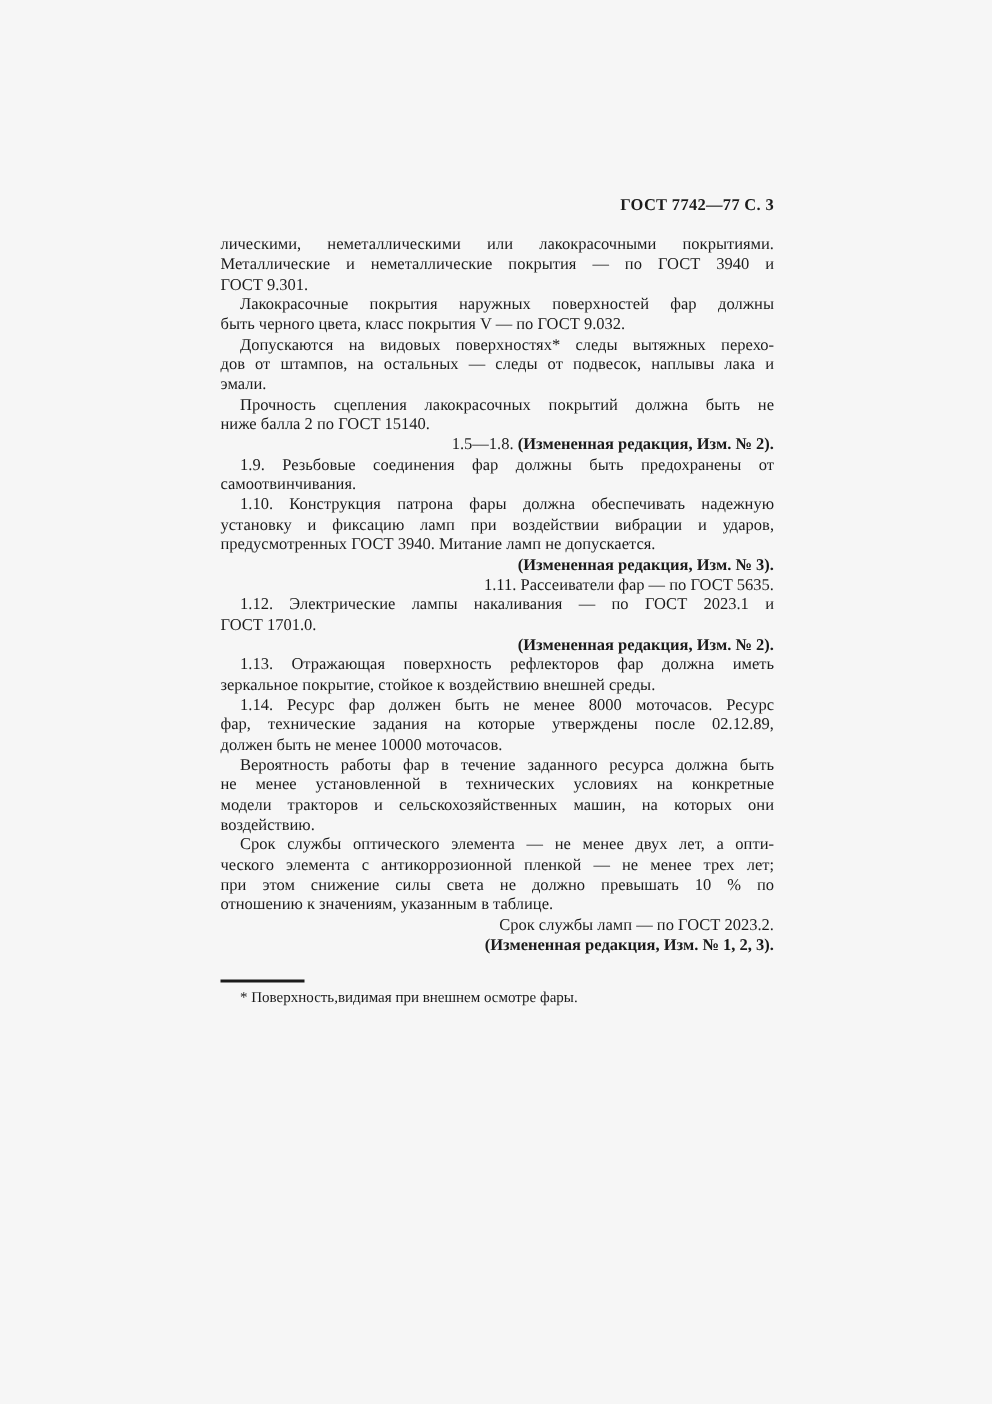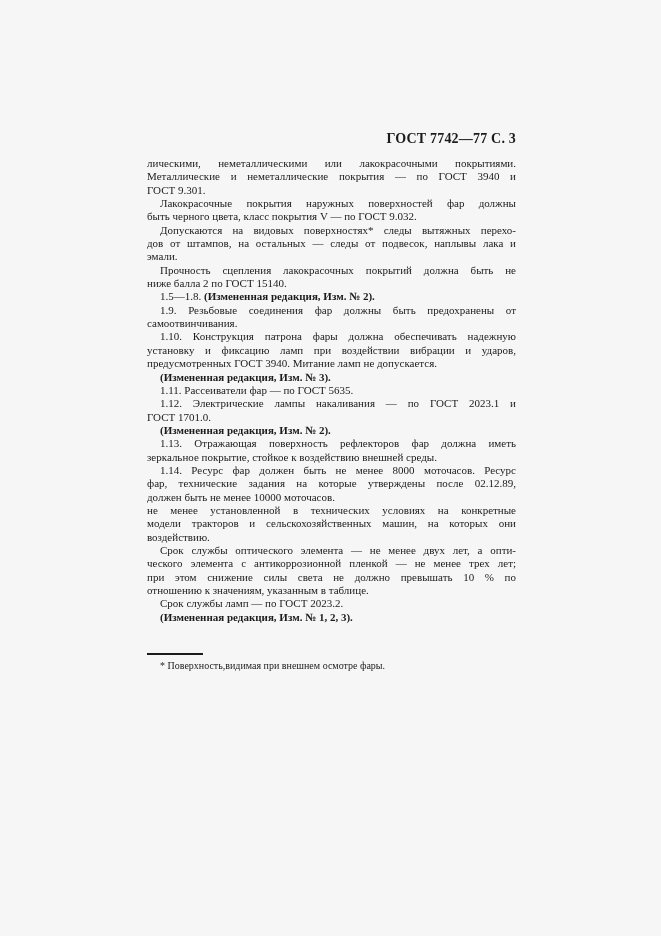--- a/index.html
+++ b/index.html
@@ -15,21 +15,21 @@
     overflow: hidden;
     font-family: "Liberation Serif", "DejaVu Serif", serif;
     color: #1b1b1b;
   }
   .page-header {
     position: absolute;
     top: 131px;
     left: 147px;
     width: 369px;
     text-align: right;
-    font-size: 14px;
+    font-size: 11px;
     font-weight: bold;
     letter-spacing: 0.2px;
     white-space: nowrap;
   }
   .doc-body {
     position: absolute;
     top: 157px;
     left: 147px;
     width: 369px;
     font-size: 11px;
@@ -39,20 +39,21 @@
     text-align: justify;
     text-align-last: justify;
     white-space: normal;
   }
   .line.last {
     text-align: left;
     text-align-last: auto;
   }
   .line.indent {
     text-indent: 13px;
+    text-align: right;
   }
   .bold {
     font-weight: bold;
   }
   .footnote {
     position: absolute;
     top: 653px;
     left: 147px;
     width: 369px;
   }
@@ -94,20 +95,21 @@
       <div class="line last indent"><span class="bold">(Измененная редакция, Изм. № 3).</span></div>
       <div class="line last indent"><span>1.11. Рассеиватели фар — по ГОСТ 5635.</span></div>
       <div class="line indent"><span>1.12. Электрические лампы накаливания — по ГОСТ 2023.1 и</span></div>
       <div class="line last"><span>ГОСТ 1701.0.</span></div>
       <div class="line last indent"><span class="bold">(Измененная редакция, Изм. № 2).</span></div>
       <div class="line indent"><span>1.13. Отражающая поверхность рефлекторов фар должна иметь</span></div>
       <div class="line last"><span>зеркальное покрытие, стойкое к воздействию внешней среды.</span></div>
       <div class="line indent"><span>1.14. Ресурс фар должен быть не менее 8000 моточасов. Ресурс</span></div>
       <div class="line"><span>фар, технические задания на которые утверждены после 02.12.89,</span></div>
       <div class="line last"><span>должен быть не менее 10000 моточасов.</span></div>
+      <div class="line indent"><span>Вероятность работы фар в течение заданного ресурса должна быть</span></div>
       <div class="line"><span>не менее установленной в технических условиях на конкретные</span></div>
       <div class="line"><span>модели тракторов и сельскохозяйственных машин, на которых они</span></div>
       <div class="line last"><span>воздействию.</span></div>
       <div class="line indent"><span>Срок службы оптического элемента — не менее двух лет, а опти-</span></div>
       <div class="line"><span>ческого элемента с антикоррозионной пленкой — не менее трех лет;</span></div>
       <div class="line"><span>при этом снижение силы света не должно превышать 10 % по</span></div>
       <div class="line last"><span>отношению к значениям, указанным в таблице.</span></div>
       <div class="line last indent"><span>Срок службы ламп — по ГОСТ 2023.2.</span></div>
       <div class="line last indent"><span class="bold">(Измененная редакция, Изм. № 1, 2, 3).</span></div>
     </div>

